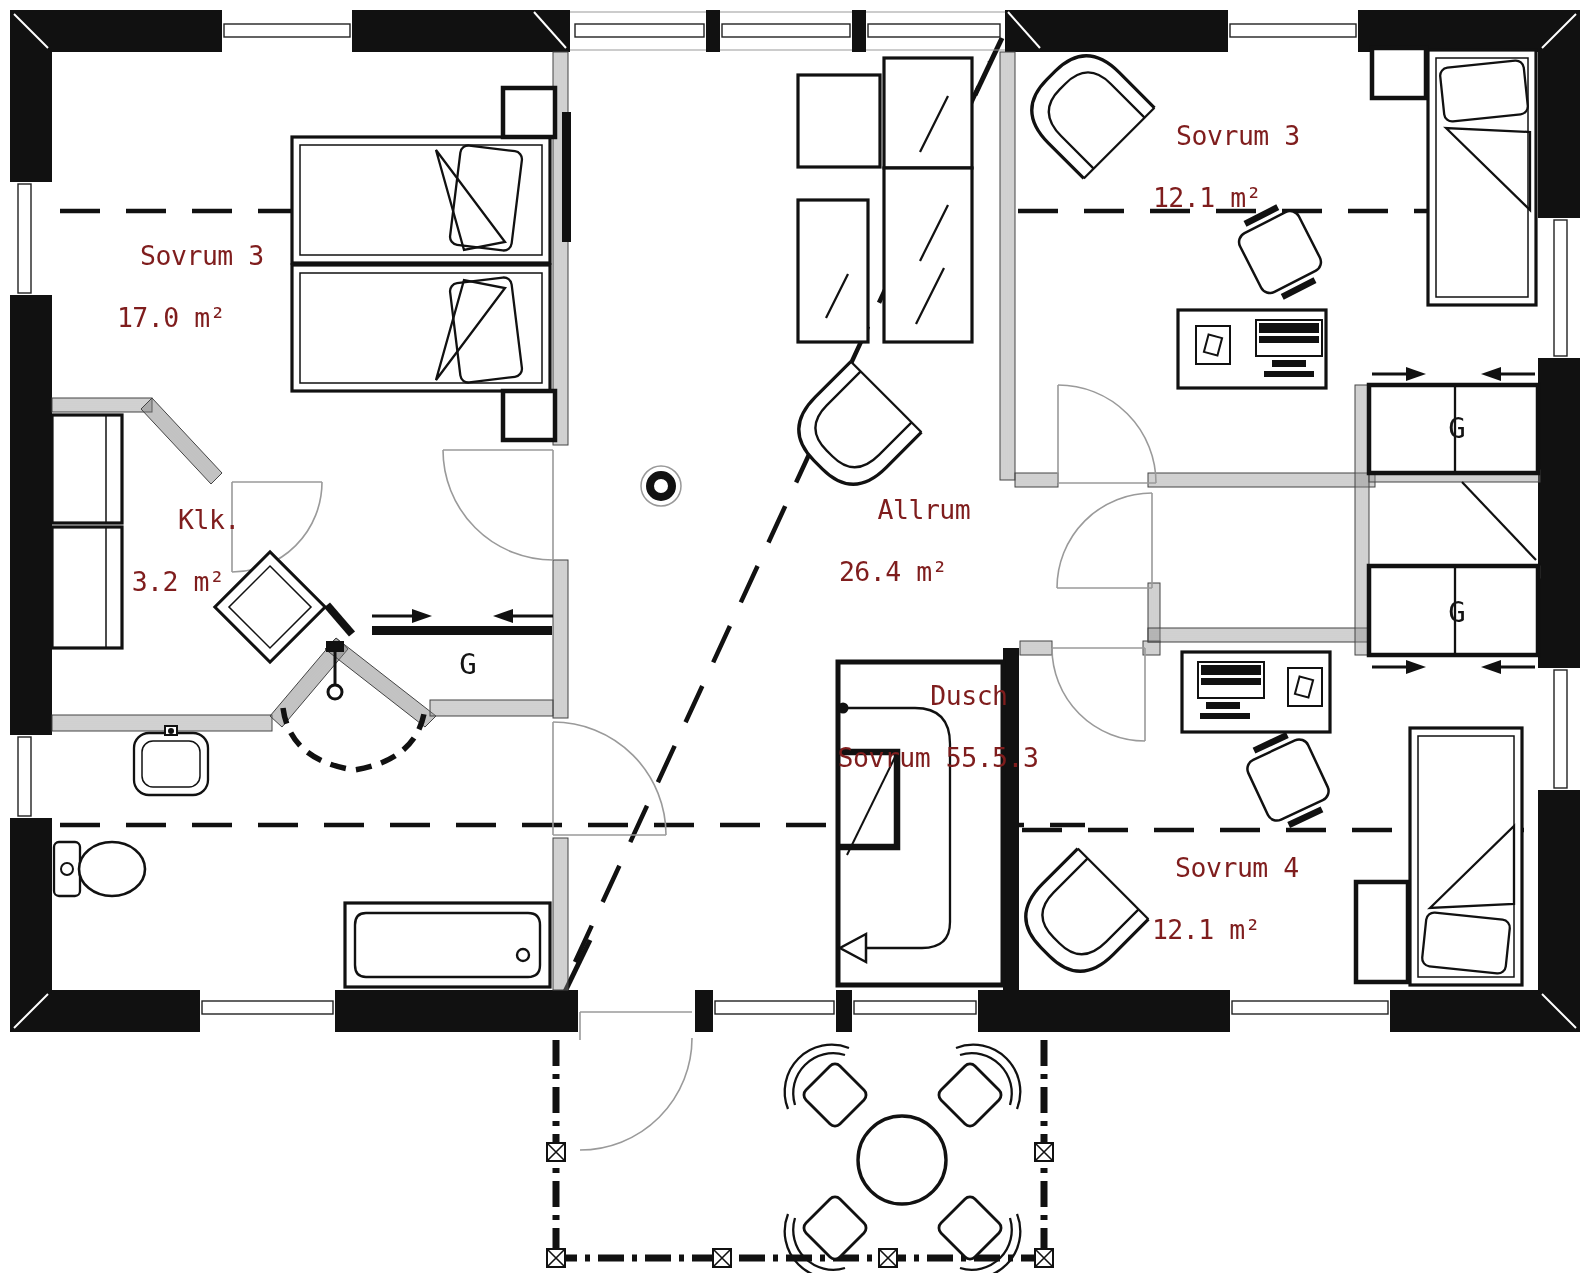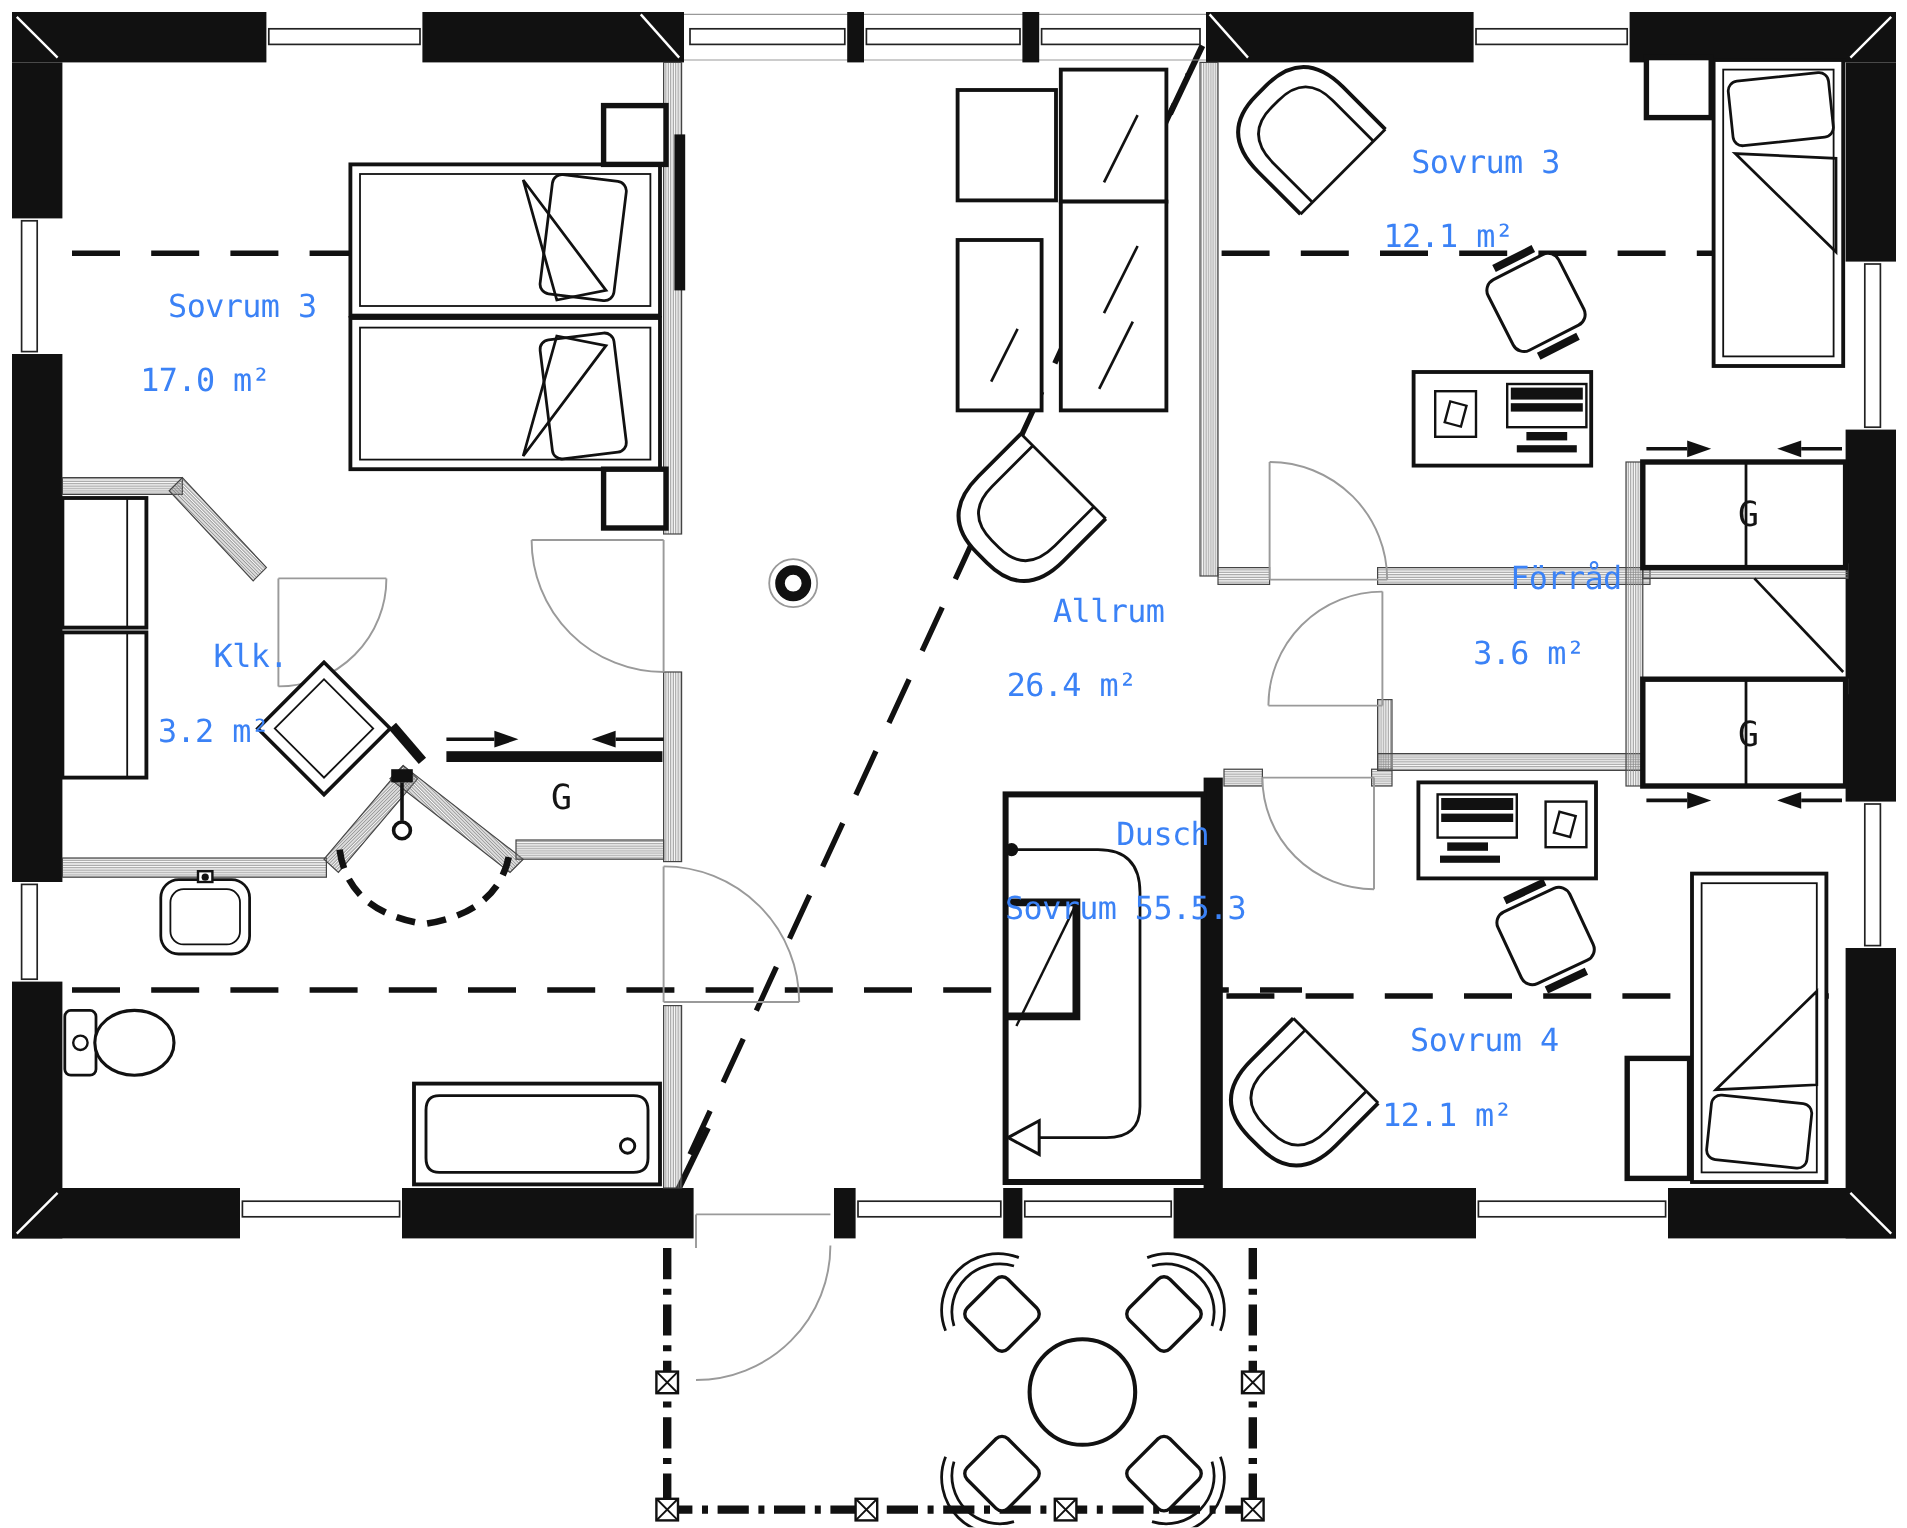--- a/index.html
+++ b/index.html
@@ -1,20 +1,20 @@
 <!DOCTYPE html>
 <html><head>
 <meta charset="utf-8">
 <style>
   html,body{margin:0;padding:0;background:#fff;}
   .plan{position:relative;width:1589px;height:1273px;background:#fff;overflow:hidden;
         font-family:"DejaVu Sans Mono",monospace;}
   .plan svg{position:absolute;left:0;top:0;}
   .lbl{position:absolute;transform:translate(-50%,-50%);text-align:center;
-       font:26.5px/31px "DejaVu Sans Mono",monospace;color:#3b82f6;white-space:pre;letter-spacing:-0.5px;}
+       font:26.5px/31px "DejaVu Sans Mono",monospace;color:#7f1d1d;white-space:pre;letter-spacing:-0.5px;}
   .lbl .area{display:block;}
   .glbl{position:absolute;transform:translate(-50%,-50%);
         font:29px "DejaVu Sans Mono",monospace;color:#141414;}
   
   .blk{fill:#111;stroke:none;}
   .w1{stroke:#111;stroke-width:1.5;fill:none;}
   .w2{stroke:#111;stroke-width:2.3;fill:none;}
   .w3{stroke:#111;stroke-width:3.2;fill:none;}
   .w3f{stroke:#111;stroke-width:3.2;fill:#fff;}
   .w4f{stroke:#111;stroke-width:4.5;fill:#fff;}
@@ -369,31 +369,27 @@
 </svg>
 
   <div class="lbl" style="left:171px;top:302px">
     <span>Sovrum 3</span>
     <span class="area">17.0 m²</span>
   </div>
   <div class="lbl" style="left:1207px;top:182px">
     <span>Sovrum 3</span>
     <span class="area">12.1 m²</span>
   </div>
-  <div class="lbl" style="left:178px;top:594px">
+  <div class="lbl" style="left:178px;top:566px">
     <span>Klk.</span>
     <span class="area">3.2 m²</span>
   </div>
   <div class="lbl" style="left:893px;top:556px">
     <span>Allrum</span>
     <span class="area">26.4 m²</span>
-  </div>
-  <div class="lbl" style="left:1274px;top:529px">
-    <span>Förråd</span>
-    <span class="area">3.6 m²</span>
   </div>
   <div class="lbl" style="left:1206px;top:914px">
     <span>Sovrum 4</span>
     <span class="area">12.1 m²</span>
   </div>
   <div class="lbl" style="left:938px;top:742px">
     <span>Dusch</span>
     <span class="area">Sovrum 55.5.3</span>
   </div>
 

